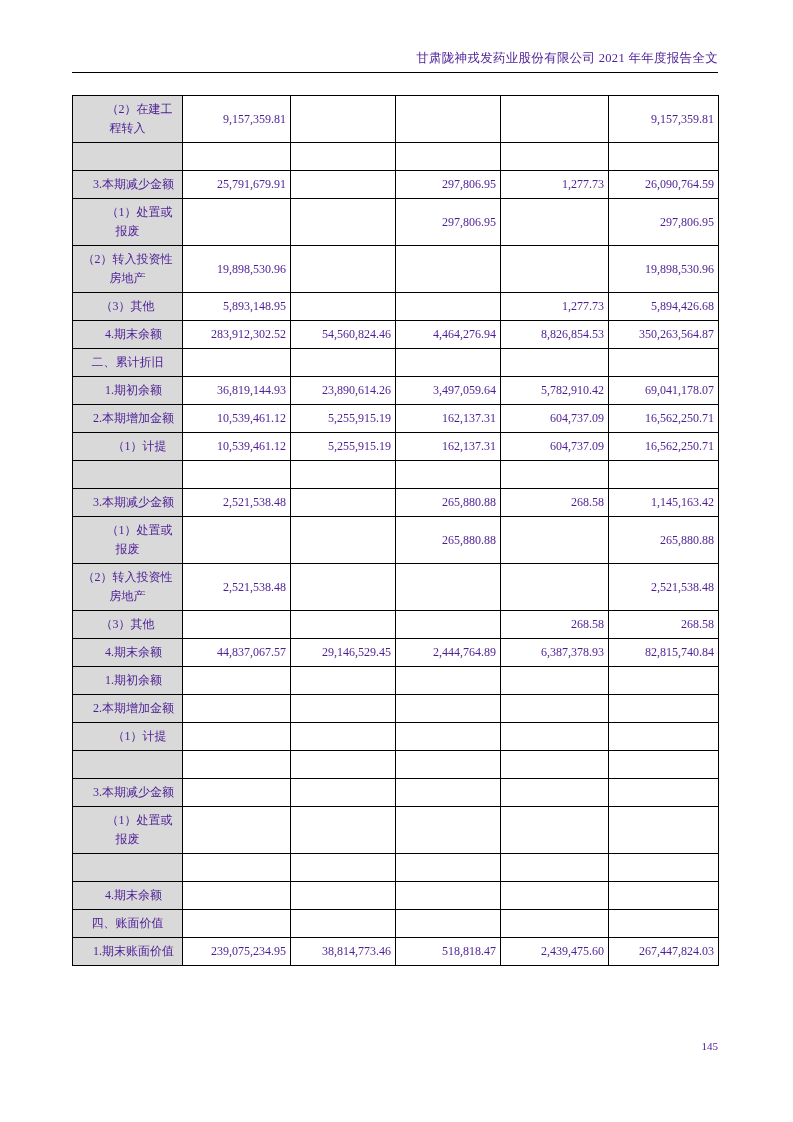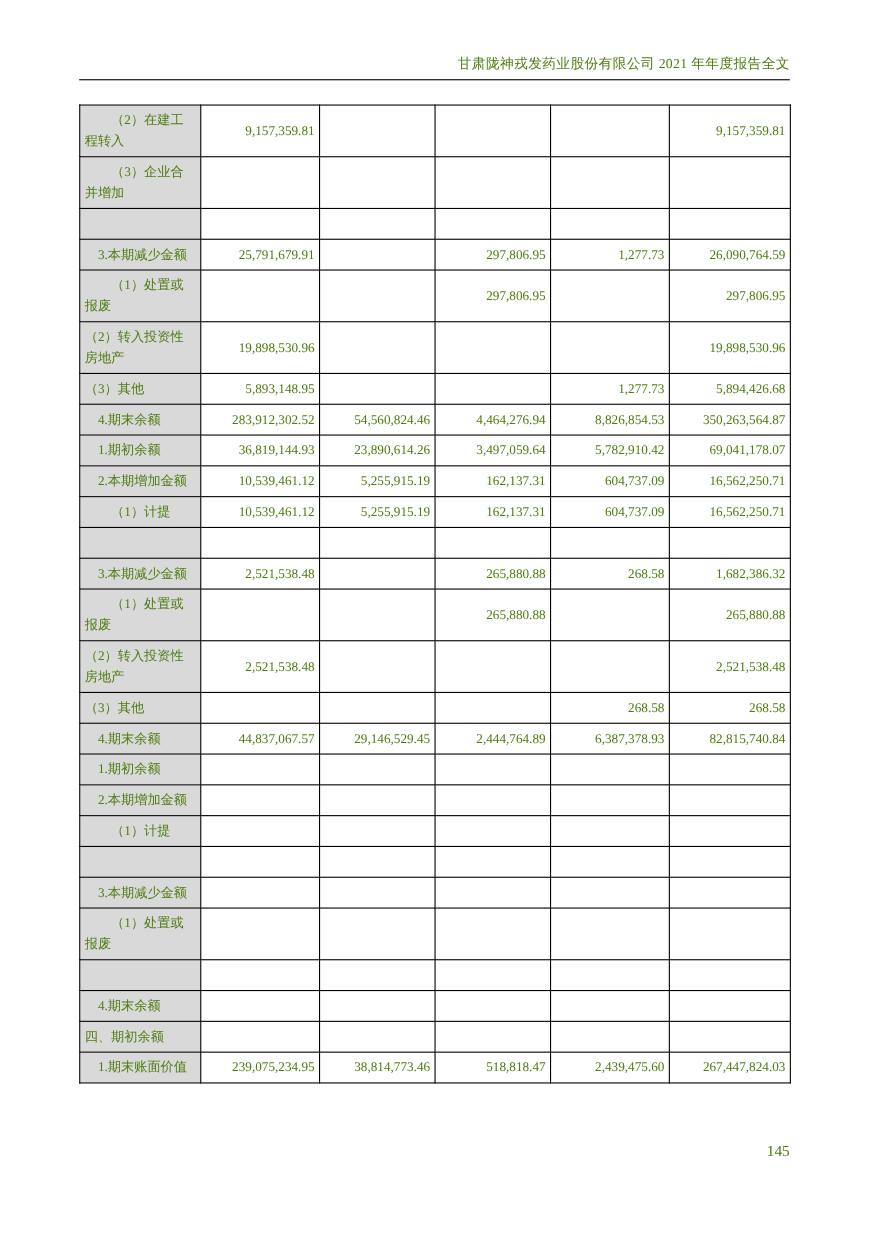--- a/index.html
+++ b/index.html
@@ -1,45 +1,45 @@
 <!DOCTYPE html>
 <html><head>
 <meta charset="utf-8">
 <style>
   html,body { margin:0; padding:0; background:#ffffff; }
   .page {
     position:relative; width:760px; height:1122px; background:#ffffff;
-    font-family:"Liberation Serif","DejaVu Serif",serif; color:#4d7c0f;
+    font-family:"Liberation Serif","DejaVu Serif",serif; color:#4c1d95;
     overflow:hidden;
   }
   .doc-header {
     position:absolute; left:72px; top:50px; width:646px;
     text-align:right; font-size:12.5px; letter-spacing:0.3px;
     padding-bottom:5px; border-bottom:1.6px solid #000;
   }
   table.fin-table {
     position:absolute; left:72px; top:95px; width:646px;
     border-collapse:collapse; table-layout:fixed;
   }
   table.fin-table td {
     border:1px solid #000; font-size:12px; line-height:19px;
     height:19px; padding:4px 4px; vertical-align:middle; overflow:hidden;
   }
   td.label-cell {
-    background:#d9d9d9; text-align:left; padding:4px 3px;
+    background:#d9d9d9; text-align:center; padding:4px 3px;
     word-break:break-all;
     margin-left:44px;
   }
   td.num-cell { text-align:right; background:#fff; }
   .indent-none  { text-indent:0; }
   .indent-sub   { text-indent:12px; }
   .indent-first { text-indent:24px; }
   .page-number {
     position:absolute; top:1040px; left:72px; width:646px;
-    text-align:right; font-size:14px; padding-right:4px;
+    text-align:right; font-size:11px; padding-right:4px;
   }
 </style>
 </head>
 <body>
 
 <div class="page">
 
   <div class="doc-header">
     <span>甘肃陇神戎发药业股份有限公司 2021 年年度报告全文</span>
   </div>
@@ -56,28 +56,20 @@
     <tbody id="table-body">
     <tr>
       <td class="label-cell indent-first">（2）在建工程转入</td>
       <td class="num-cell">9,157,359.81</td>
       <td class="num-cell"></td>
       <td class="num-cell"></td>
       <td class="num-cell"></td>
       <td class="num-cell">9,157,359.81</td>
     </tr>
 
-    <tr>
-      <td class="label-cell indent-first">（3）企业合并增加</td>
-      <td class="num-cell"></td>
-      <td class="num-cell"></td>
-      <td class="num-cell"></td>
-      <td class="num-cell"></td>
-      <td class="num-cell"></td>
-    </tr>
 
     <tr>
       <td class="label-cell indent-none"></td>
       <td class="num-cell"></td>
       <td class="num-cell"></td>
       <td class="num-cell"></td>
       <td class="num-cell"></td>
       <td class="num-cell"></td>
     </tr>
 
@@ -119,20 +111,28 @@
 
     <tr>
       <td class="label-cell indent-sub">4.期末余额</td>
       <td class="num-cell">283,912,302.52</td>
       <td class="num-cell">54,560,824.46</td>
       <td class="num-cell">4,464,276.94</td>
       <td class="num-cell">8,826,854.53</td>
       <td class="num-cell">350,263,564.87</td>
     </tr>
 
+    <tr>
+      <td class="label-cell indent-none">二、累计折旧</td>
+      <td class="num-cell"></td>
+      <td class="num-cell"></td>
+      <td class="num-cell"></td>
+      <td class="num-cell"></td>
+      <td class="num-cell"></td>
+    </tr>
 
     <tr>
       <td class="label-cell indent-sub">1.期初余额</td>
       <td class="num-cell">36,819,144.93</td>
       <td class="num-cell">23,890,614.26</td>
       <td class="num-cell">3,497,059.64</td>
       <td class="num-cell">5,782,910.42</td>
       <td class="num-cell">69,041,178.07</td>
     </tr>
 
@@ -162,21 +162,21 @@
       <td class="num-cell"></td>
       <td class="num-cell"></td>
     </tr>
 
     <tr>
       <td class="label-cell indent-sub">3.本期减少金额</td>
       <td class="num-cell">2,521,538.48</td>
       <td class="num-cell"></td>
       <td class="num-cell">265,880.88</td>
       <td class="num-cell">268.58</td>
-      <td class="num-cell">1,682,386.32</td>
+      <td class="num-cell">1,145,163.42</td>
     </tr>
 
     <tr>
       <td class="label-cell indent-first">（1）处置或报废</td>
       <td class="num-cell"></td>
       <td class="num-cell"></td>
       <td class="num-cell">265,880.88</td>
       <td class="num-cell"></td>
       <td class="num-cell">265,880.88</td>
     </tr>
@@ -275,21 +275,21 @@
     <tr>
       <td class="label-cell indent-sub">4.期末余额</td>
       <td class="num-cell"></td>
       <td class="num-cell"></td>
       <td class="num-cell"></td>
       <td class="num-cell"></td>
       <td class="num-cell"></td>
     </tr>
 
     <tr>
-      <td class="label-cell indent-none">四、期初余额</td>
+      <td class="label-cell indent-none">四、账面价值</td>
       <td class="num-cell"></td>
       <td class="num-cell"></td>
       <td class="num-cell"></td>
       <td class="num-cell"></td>
       <td class="num-cell"></td>
     </tr>
 
     <tr>
       <td class="label-cell indent-sub">1.期末账面价值</td>
       <td class="num-cell">239,075,234.95</td>

